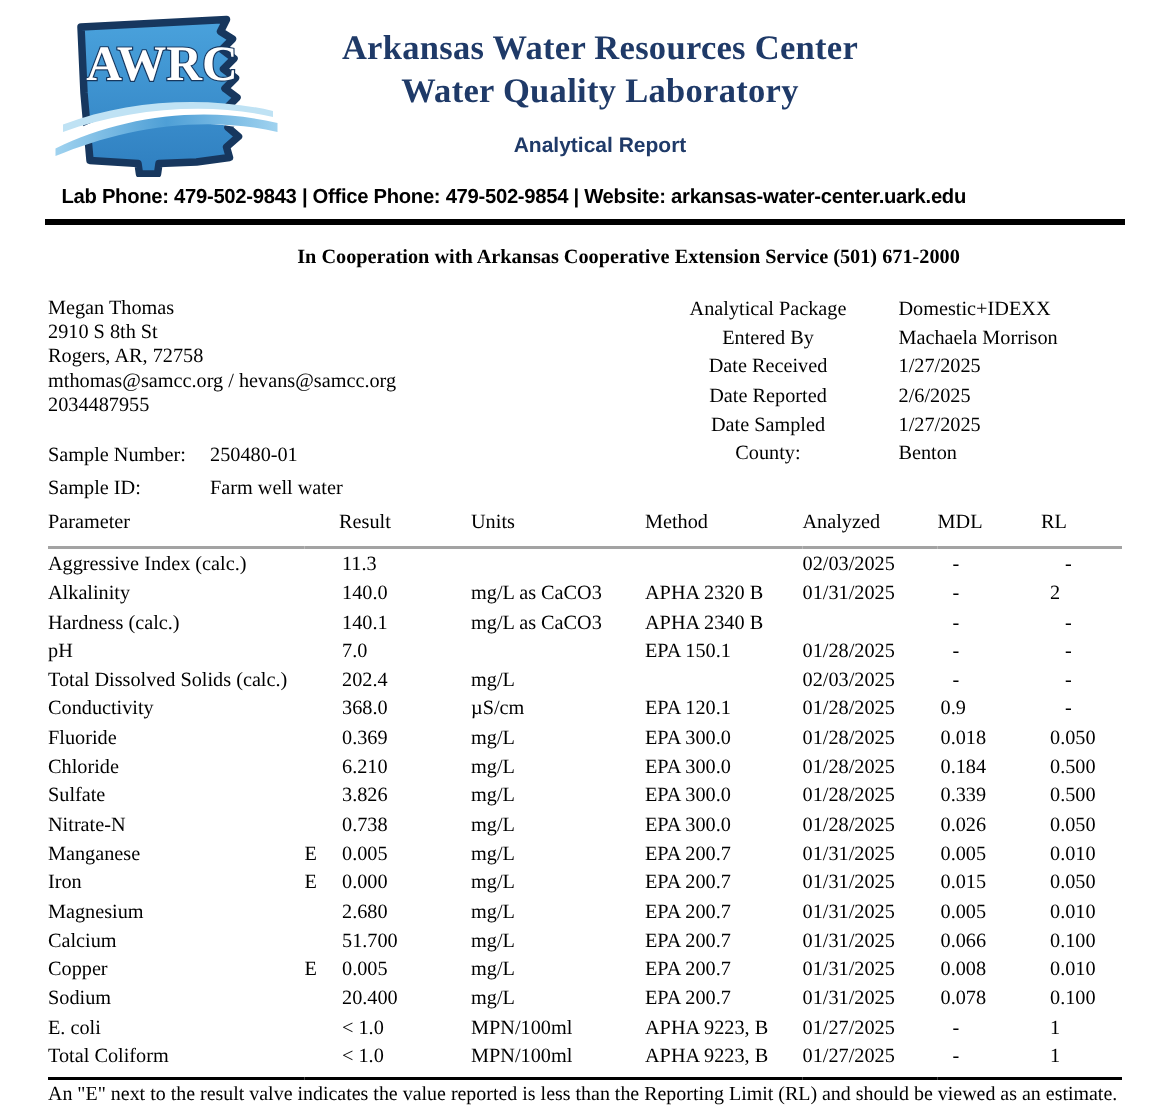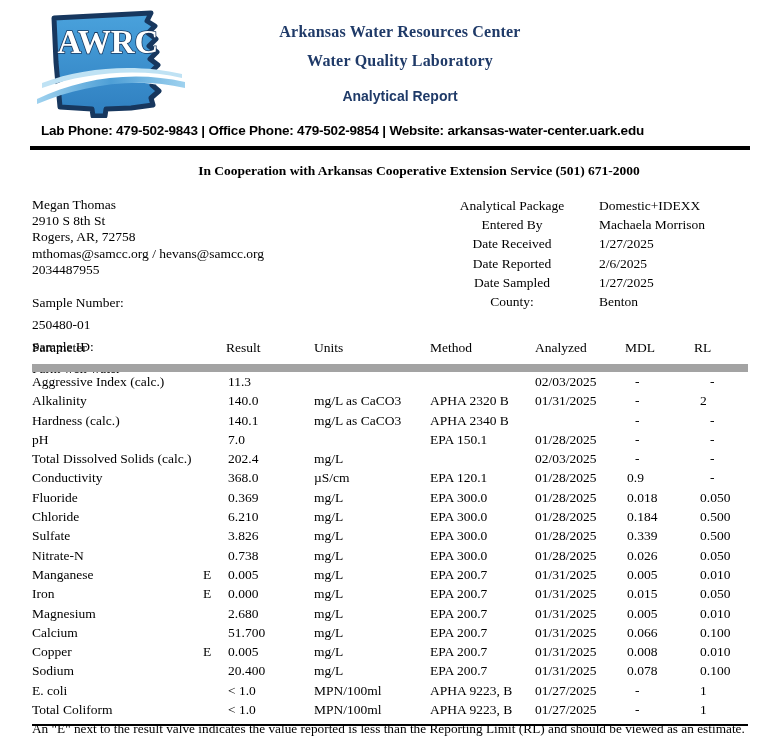--- a/index.html
+++ b/index.html
@@ -4,49 +4,49 @@
 <style>
   * { margin:0; padding:0; box-sizing:border-box; }
   body { background:#ffffff; }
   .page {
     position:relative; width:780px; height:744px; background:#fff;
     font-family:"Liberation Serif", serif; color:#000; overflow:hidden;
   }
   
   .logo { position:absolute; left:34px; top:6px; width:154px; height:112px; }
   .titles { position:absolute; left:100px; top:17px; width:600px; text-align:center; color:#1f3a68; }
-  .title-line { font-size:16px; font-weight:bold; line-height:29px; letter-spacing:0.2px; }
+  .title-line { font-size:23px; font-weight:bold; line-height:29px; letter-spacing:0.2px; }
   .subtitle {
     position:absolute; left:100px; top:88px; width:600px; text-align:center;
     font-family:Liberation Sans, sans-serif; font-weight:bold; font-size:14px; color:#1f3a68;
   }
   .contact {
     position:absolute; left:0; top:123px; width:685px; text-align:center;
     font-family:"Liberation Sans", sans-serif; font-weight:bold; font-size:13.5px; letter-spacing:-0.2px;
   }
   .rule-thick { position:absolute; left:30px; right:30px; top:146px; height:4px; background:#000; }
   .coop { position:absolute; left:0; top:163px; width:780px; text-align:center; font-weight:bold; font-size:13.5px;margin-left:29px; }
   
   .client { position:absolute; left:32px; top:197px; font-size:13.5px; line-height:16.2px; }
   .report-info { position:absolute; left:436px; top:196px; width:312px; font-size:13.5px; }
   .report-info .row { display:flex; line-height:19.2px; }
   .report-info .label { width:152px; text-align:center; }
   .report-info .value { margin-left:11px; white-space:nowrap; }
   
   .sample { position:absolute; left:32px; top:292px; font-size:13.5px; }
-  .sample .row { display:flex; line-height:22px;flex-direction:column; }
+  .sample .row { display:flex; line-height:22px; }
   .sample .label { width:108px; }
   
   .results {
     position:absolute; left:32px; top:333px; width:716px;
     border-collapse:collapse; table-layout:fixed; font-size:13.5px;
   }
   .results th {
     text-align:left; font-weight:normal; padding:7px 0 8px 0;
-    border-bottom:8px solid #a3a3a3; white-space:nowrap;
+    border-bottom:2px solid #a3a3a3; white-space:nowrap;
   }
   .results td {
     padding:0; line-height:19.3px; height:19.3px; white-space:nowrap; overflow:visible;
   }
   .results td:nth-child(3) { padding-left:2px; }
   .results th:nth-child(7), .results td:nth-child(7) { padding-left:2px; }
   .results th:nth-child(8), .results td:nth-child(8) { padding-left:2px; }
   .results td:nth-child(8) { padding-left:8px; }
   .results td:nth-child(7).dash { padding-left:10px; }
   .results td:nth-child(8).dash { padding-left:18px; }

